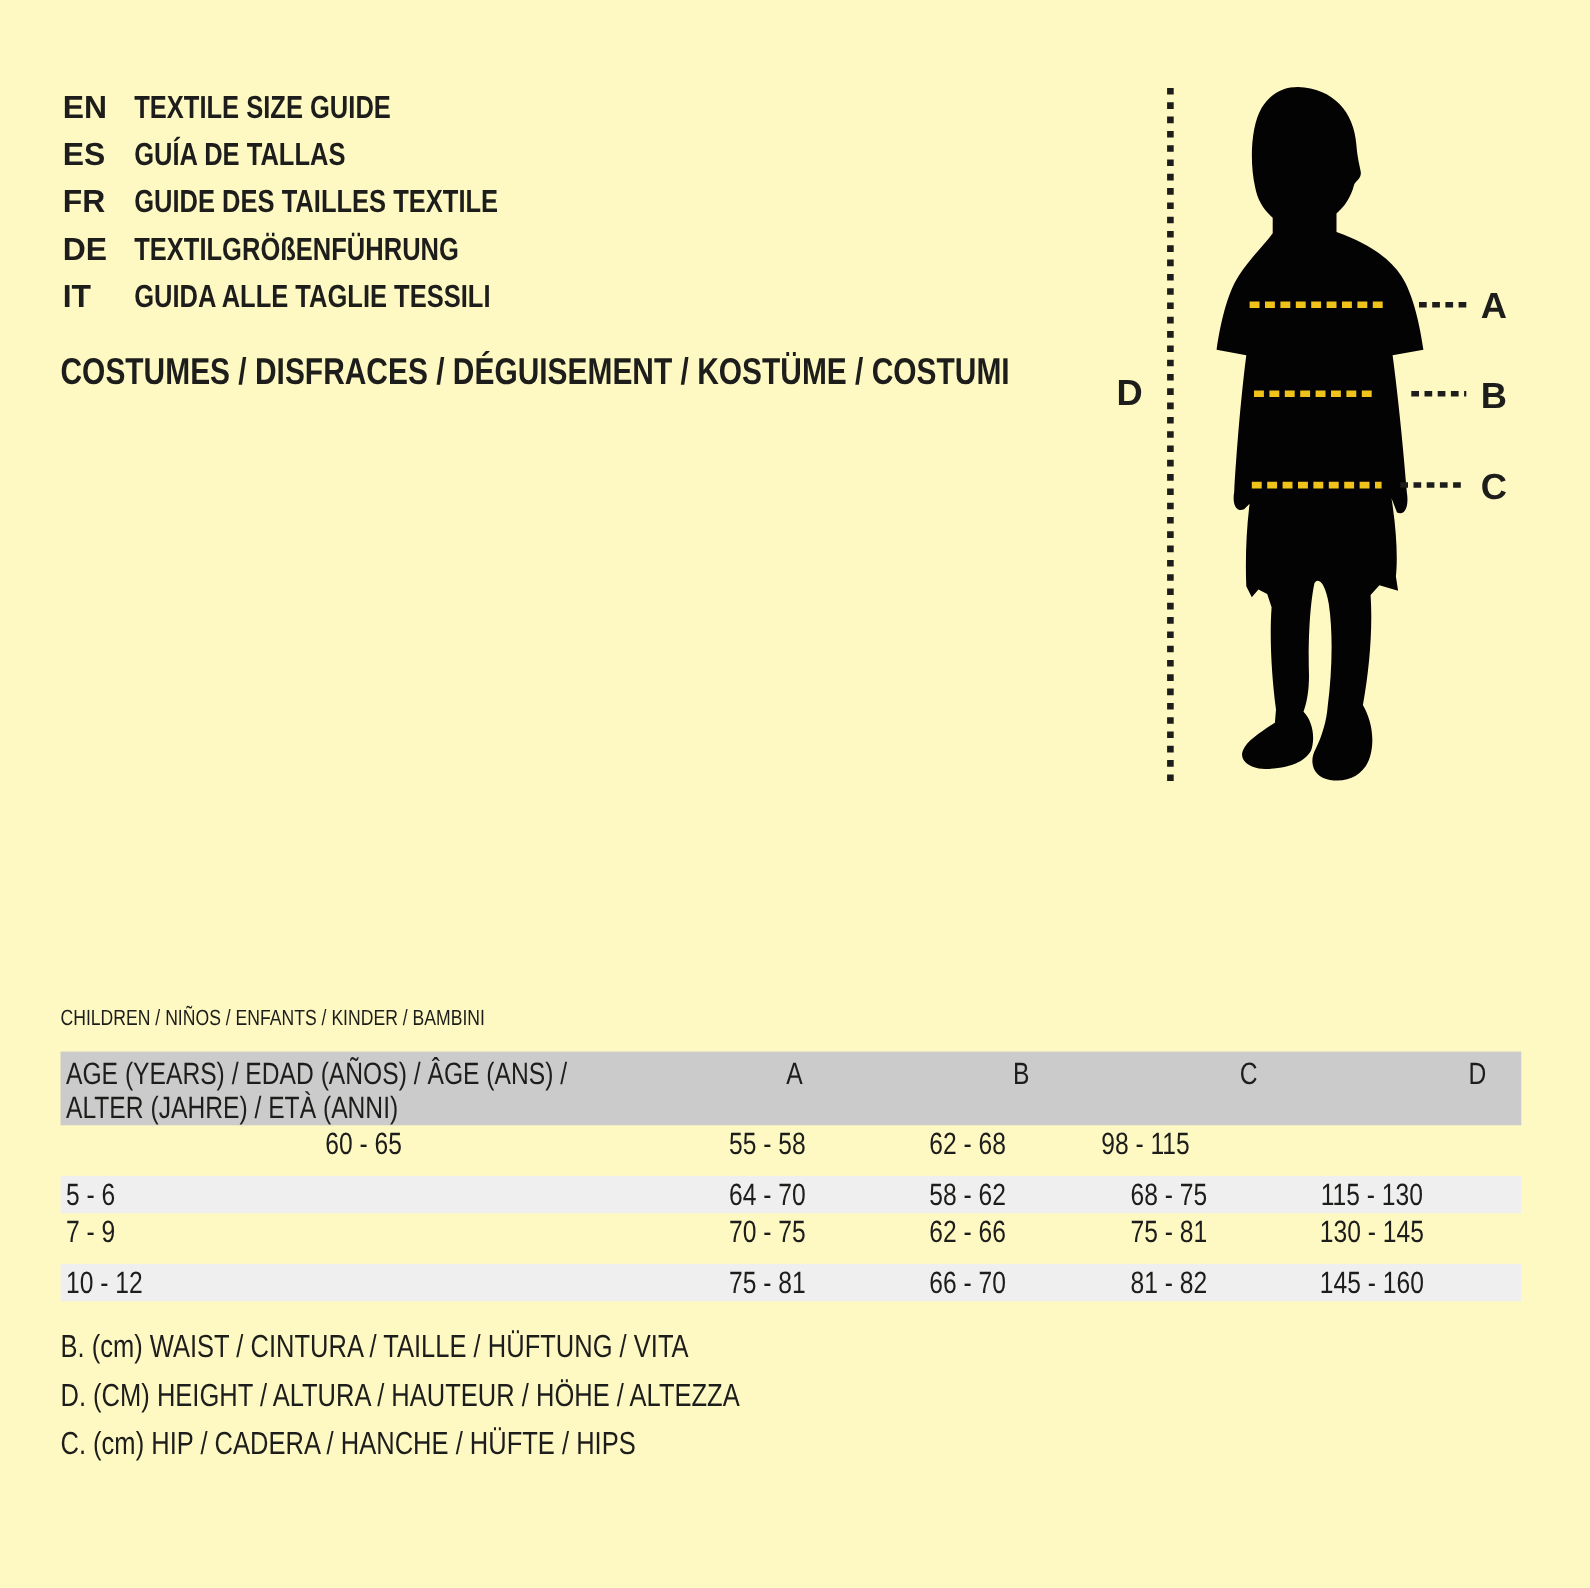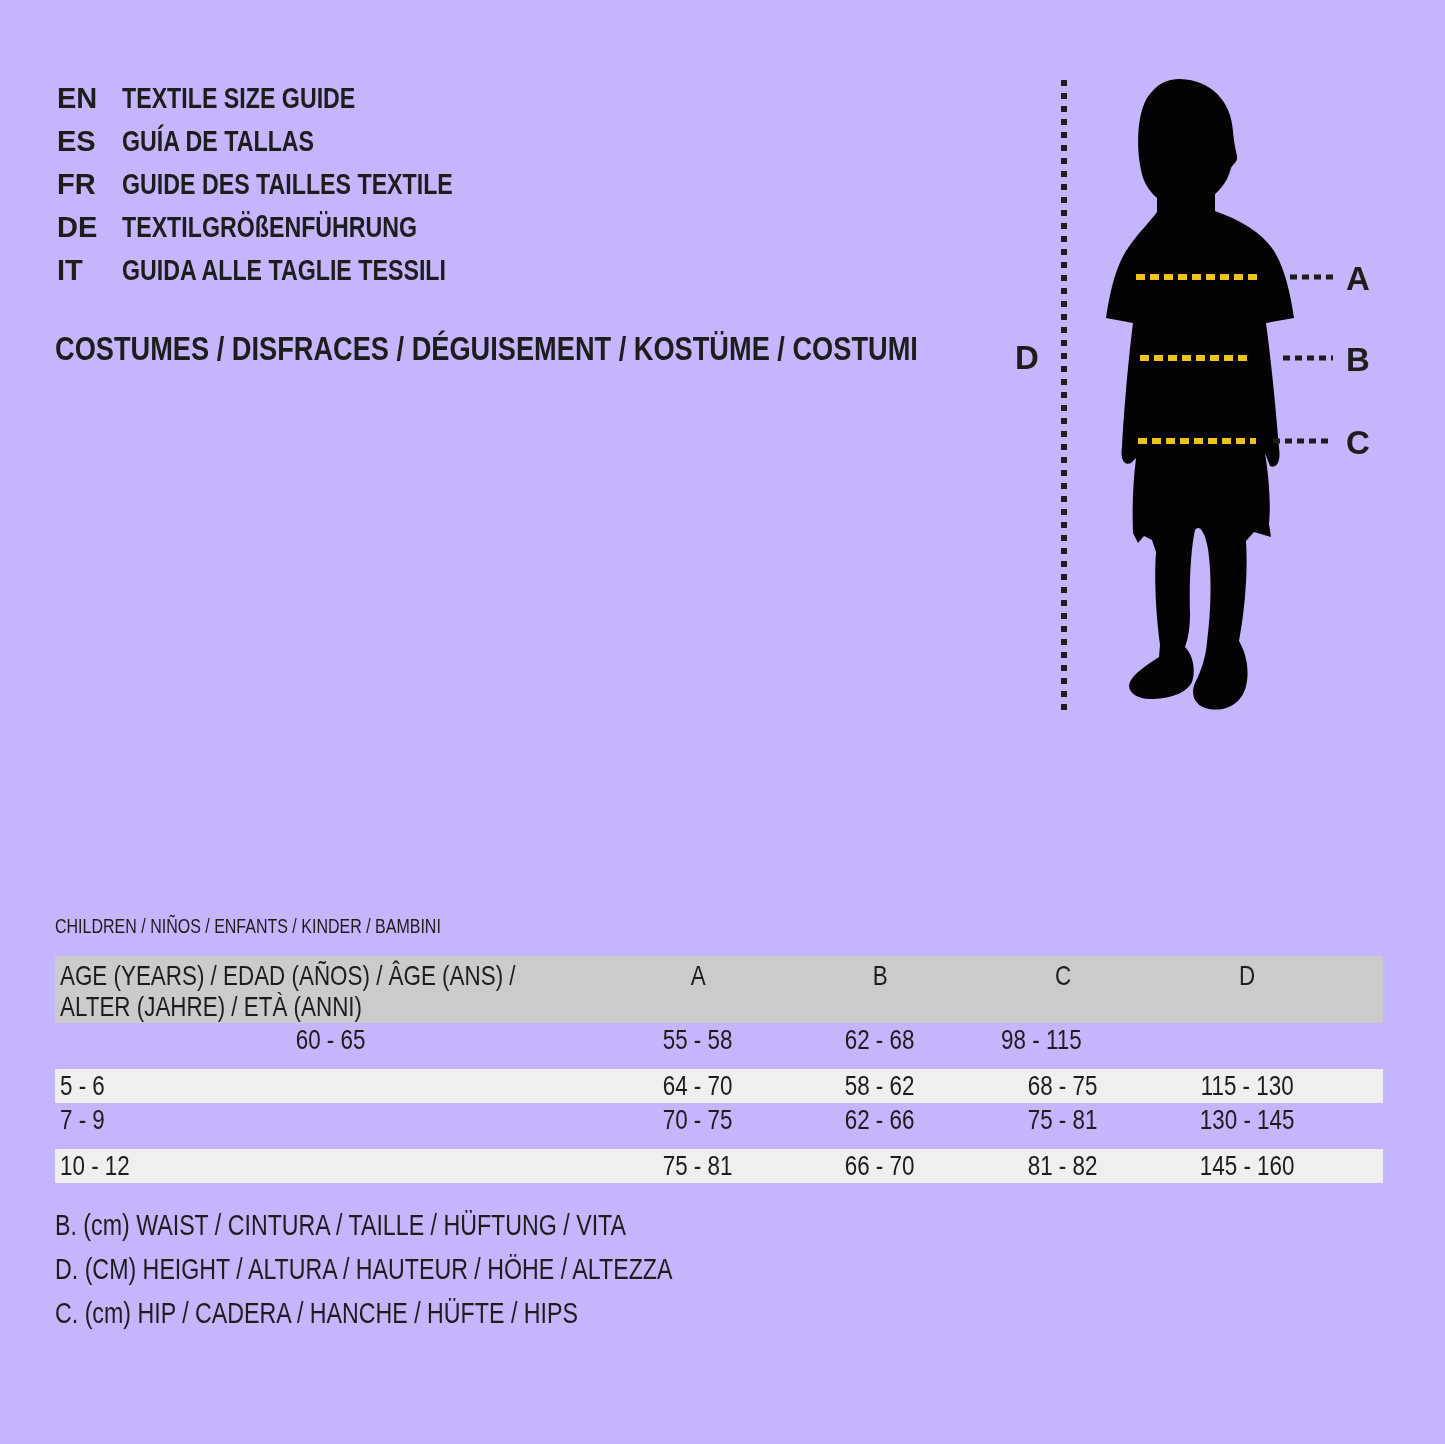--- a/index.html
+++ b/index.html
@@ -6,55 +6,55 @@
     --text:#1d1d1b;
     --accent-yellow:#efc319;
     --header-bg:#cbcbcb;
     --row-alt-bg:#efefef;
     --silhouette:#030303;
   }
   html,body{margin:0;padding:0;background:#fff;}
   .page{
     position:relative;
     width:1445px;height:1444px;
-    background:#c4b5fd;
+    background:#fef9c3;
     font-family:"Liberation Sans", sans-serif;
     color:var(--text);
     overflow:hidden;
   }
   .cond{display:inline-block;transform:scaleX(0.8);transform-origin:0 50%;white-space:nowrap;}
   .cond-c{display:inline-block;transform:scaleX(0.8);transform-origin:50% 50%;white-space:nowrap;}
 
   
   .lang-list{position:absolute;left:57px;top:77px;}
   .lang-row{height:43px;line-height:43px;font-size:29px;font-weight:700;letter-spacing:0;}
   .lang-code{display:inline-block;width:65px;vertical-align:top;}
 
   
   .category-title{
-    position:absolute;left:55px;top:330px;
+    position:absolute;left:55px;top:320px;
     font-size:34px;font-weight:700;line-height:36px;
   }
 
   
   .figure-svg{position:absolute;left:0;top:0;}
   .figure-svg text{
     font-family:"Liberation Sans", sans-serif;
     font-weight:700;font-size:33px;fill:var(--text);
   }
 
   
   .section-title{
     position:absolute;left:55px;top:910px;
     font-size:20px;font-weight:400;line-height:32px;
   }
 
   .size-table{position:absolute;left:55px;top:956px;width:1328px;font-size:28px;font-weight:400;}
   .t-row{display:grid;grid-template-columns:551px 184px 180px 186px 227px;}
-  .t-header{background:var(--header-bg);height:67px;}
+  .t-header{background:var(--header-bg);height:67px;gap:24px;}
   .t-header .age-cell{padding:4px 0 0 5px;line-height:31px;}
   .t-header .col-cell{text-align:center;padding-top:4px;line-height:31px;}
   .t-data{height:34px;align-items:center;}
   .t-data.alt{background:var(--row-alt-bg);margin-top:12px;}
   .t-data .age-cell{padding-left:5px;}
   .t-data .col-cell{text-align:center;}
   .col-d{padding-right:44px;}
 
   
   .legend{position:absolute;left:55px;top:1203px;}

